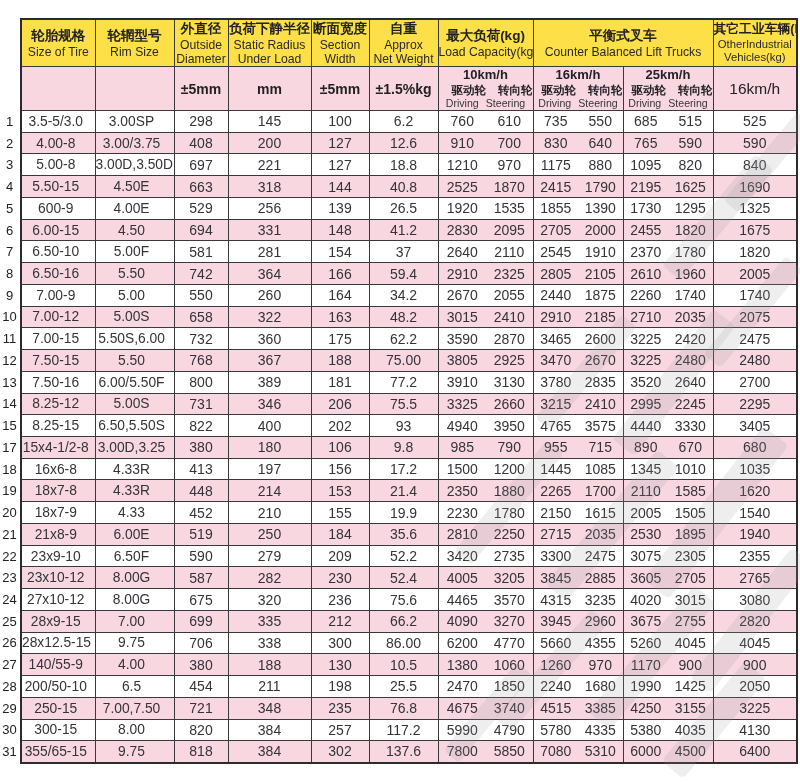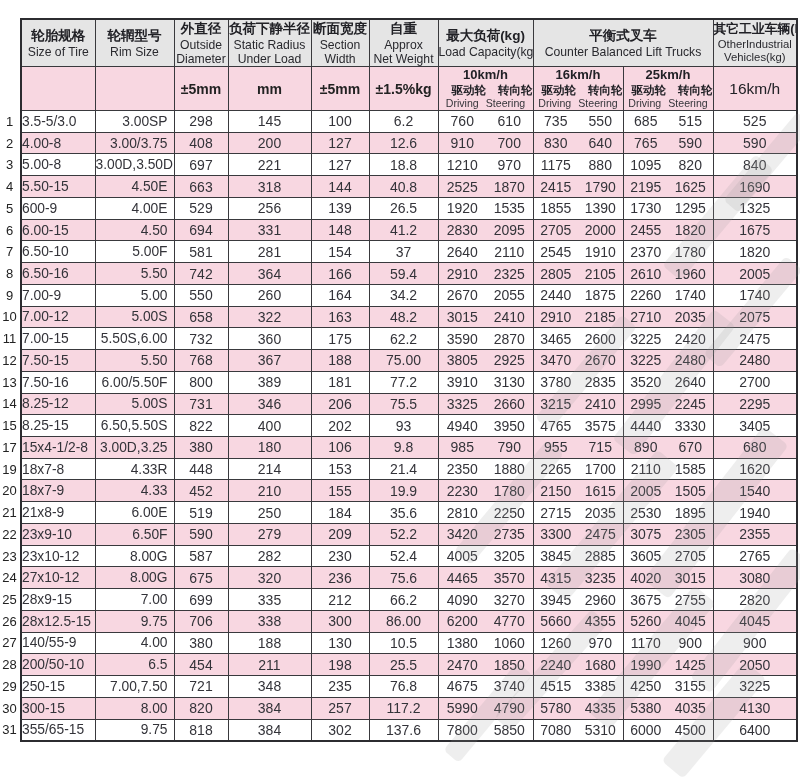--- a/index.html
+++ b/index.html
@@ -31,37 +31,37 @@
   tbody tr:last-child td:not(.c0) { border-bottom: 2.5px solid #2c2c30; }
 
   
   td.c7, td.c9, td.c11 { border-right-style: none; border-right-width: 0; }
   td.c8, td.c10, td.c12 { border-left-style: none; border-left-width: 0; }
 
   .hr1 { height: 42px; }
   .hr2 { height: 43px; }
   tbody tr { height: 21.74px; }
 
-  .hc { background: #e5e5e5; font-weight: normal; }
+  .hc { background: #fde047; font-weight: normal; }
   .hc .zh { font-size: 13.5px; font-weight: bold; line-height: 1.3; color: #212126; }
   .hc .en { font-size: 12.2px; line-height: 1.18; color: #29292e; }
   .hc .en-sm { font-size: 11.3px; line-height: 1.2; color: #29292e; }
 
   .pinkc { background: #f8d7e1; }
   .uc { font-weight: normal; }
   .unit-txt { font-size: 14px; font-weight: bold; color: #222; }
   .spd { font-size: 13px; font-weight: bold; line-height: 1.2; color: #212126; }
   .spd-big { font-size: 15.5px; font-weight: normal; color: #212126; }
   .dsz { display: flex; justify-content: flex-end; gap: 12px; font-size: 11.5px; font-weight: bold; line-height: 1.25; color: #212126; }
   .dse { display: flex; justify-content: center; gap: 7px; font-size: 10.6px; line-height: 1.2; color: #35353a; }
 
   tbody td { font-size: 14px; color: #333339; background: #ffffff; }
   tbody tr:nth-child(even) td:not(.c0) { background: #f8d7e1; }
-  td.c1 { text-align: left; padding-right: 5px; font-size: 13.8px; }
-  td.c2 { text-align: right; padding-right: 6px; font-size: 13.8px; }
+  td.c1 { text-align: center; padding-right: 5px; font-size: 13.8px; }
+  td.c2 { text-align: center; padding-right: 6px; font-size: 13.8px; }
 
   
   .watermark { position: absolute; left: 0; top: 0; width: 800px; height: 783px;
                pointer-events: none; z-index: 6; }
   .wm { position: absolute; background: #9a9a9a; opacity: 0.17; border-radius: 5px; }
 </style>
 </head>
 <body>
 
 <div class="page">
@@ -433,20 +433,36 @@
           <td class="c6">9.8</td>
           <td class="c7">985</td>
           <td class="c8">790</td>
           <td class="c9">955</td>
           <td class="c10">715</td>
           <td class="c11">890</td>
           <td class="c12">670</td>
           <td class="c13">680</td>
         </tr>
         <tr>
+          <td class="c0">18</td>
+          <td class="c1">16x6-8</td>
+          <td class="c2">4.33R</td>
+          <td class="c3">413</td>
+          <td class="c4">197</td>
+          <td class="c5">156</td>
+          <td class="c6">17.2</td>
+          <td class="c7">1500</td>
+          <td class="c8">1200</td>
+          <td class="c9">1445</td>
+          <td class="c10">1085</td>
+          <td class="c11">1345</td>
+          <td class="c12">1010</td>
+          <td class="c13">1035</td>
+        </tr>
+        <tr>
           <td class="c0">19</td>
           <td class="c1">18x7-8</td>
           <td class="c2">4.33R</td>
           <td class="c3">448</td>
           <td class="c4">214</td>
           <td class="c5">153</td>
           <td class="c6">21.4</td>
           <td class="c7">2350</td>
           <td class="c8">1880</td>
           <td class="c9">2265</td>

